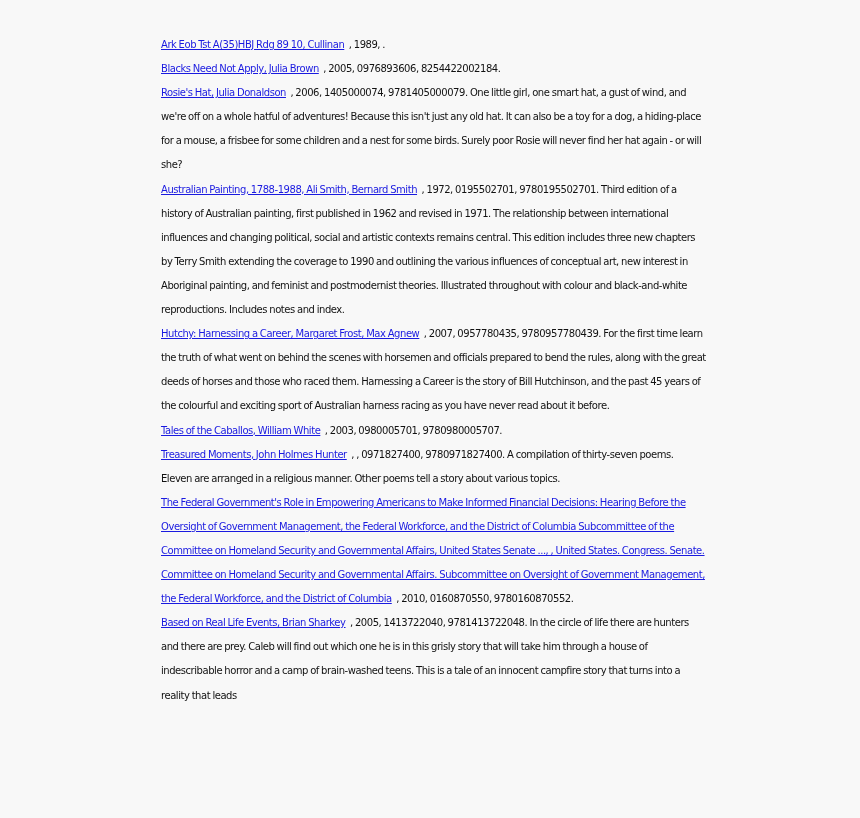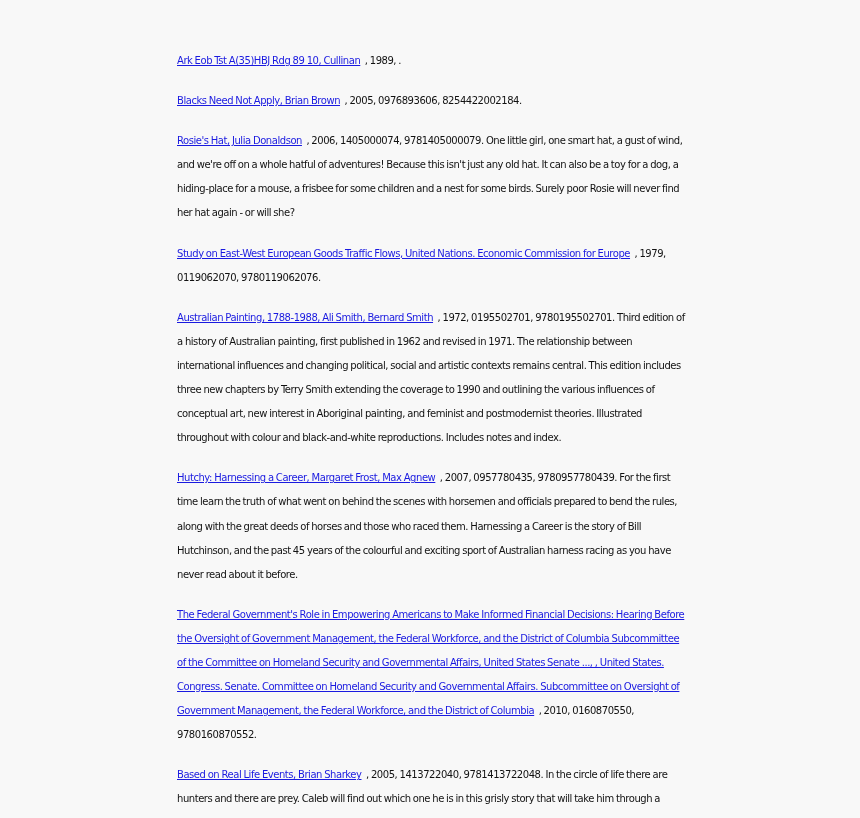--- a/index.html
+++ b/index.html
@@ -8,29 +8,30 @@
     background: #f8f8f8;
     font-family: "DejaVu Sans", sans-serif;
     font-size: 10px;
     color: #111;
     letter-spacing: -0.45px;
     word-spacing: -0.5px;
   }
   .content {
     position: absolute; left: 161px; top: 33px; width: 545px;
   }
-  .entry { margin: 16px; line-height: 24.1px; }
+  .entry { margin: 0; line-height: 24.1px; }
   a { color: #1a1ae0; text-decoration: underline; }
   .sep { white-space: pre; }
 </style>
 </head>
 <body>
 
 <div class="content">
   <p class="entry"><a href="#">Ark Eob Tst A(35)HBJ Rdg 89 10, Cullinan</a><span class="sep"> </span><span> , 1989, .</span></p>
-  <p class="entry"><a href="#">Blacks Need Not Apply, Brian Brown</a><span class="sep"> </span><span> , 2005, 0976893606, 8254422002184.</span></p>
+  <p class="entry"><a href="#">Blacks Need Not Apply, Julia Brown</a><span class="sep"> </span><span> , 2005, 0976893606, 8254422002184.</span></p>
   <p class="entry"><a href="#">Rosie's Hat, Julia Donaldson</a><span class="sep"> </span><span> , 2006, 1405000074, 9781405000079. One little girl, one smart hat, a gust of wind, and we're off on a whole hatful of adventures! Because this isn't just any old hat. It can also be a toy for a dog, a hiding-place for a mouse, a frisbee for some children and a nest for some birds. Surely poor Rosie will never find her hat again - or will she?</span></p>
-  <p class="entry"><a href="#">Study on East-West European Goods Traffic Flows, United Nations. Economic Commission for Europe</a><span class="sep"> </span><span> , 1979, 0119062070, 9780119062076.</span></p>
   <p class="entry"><a href="#">Australian Painting, 1788-1988, Ali Smith, Bernard Smith</a><span class="sep"> </span><span> , 1972, 0195502701, 9780195502701. Third edition of a history of Australian painting, first published in 1962 and revised in 1971. The relationship between international influences and changing political, social and artistic contexts remains central. This edition includes three new chapters by Terry Smith extending the coverage to 1990 and outlining the various influences of conceptual art, new interest in Aboriginal painting, and feminist and postmodernist theories. Illustrated throughout with colour and black-and-white reproductions. Includes notes and index.</span></p>
   <p class="entry"><a href="#">Hutchy: Harnessing a Career, Margaret Frost, Max Agnew</a><span class="sep"> </span><span> , 2007, 0957780435, 9780957780439. For the first time learn the truth of what went on behind the scenes with horsemen and officials prepared to bend the rules, along with the great deeds of horses and those who raced them. Harnessing a Career is the story of Bill Hutchinson, and the past 45 years of the colourful and exciting sport of Australian harness racing as you have never read about it before.</span></p>
+  <p class="entry"><a href="#">Tales of the Caballos, William White</a><span class="sep"> </span><span> , 2003, 0980005701, 9780980005707.</span></p>
+  <p class="entry"><a href="#">Treasured Moments, John Holmes Hunter</a><span class="sep"> </span><span> , , 0971827400, 9780971827400. A compilation of thirty-seven poems. Eleven are arranged in a religious manner. Other poems tell a story about various topics.</span></p>
   <p class="entry"><a href="#">The Federal Government's Role in Empowering Americans to Make Informed Financial Decisions: Hearing Before the Oversight of Government Management, the Federal Workforce, and the District of Columbia Subcommittee of the Committee on Homeland Security and Governmental Affairs, United States Senate ..., , United States. Congress. Senate. Committee on Homeland Security and Governmental Affairs. Subcommittee on Oversight of Government Management, the Federal Workforce, and the District of Columbia</a><span class="sep"> </span><span> , 2010, 0160870550, 9780160870552.</span></p>
   <p class="entry"><a href="#">Based on Real Life Events, Brian Sharkey</a><span class="sep"> </span><span> , 2005, 1413722040, 9781413722048. In the circle of life there are hunters and there are prey. Caleb will find out which one he is in this grisly story that will take him through a house of indescribable horror and a camp of brain-washed teens. This is a tale of an innocent campfire story that turns into a reality that leads</span></p>
 </div>
 
 </body></html>

